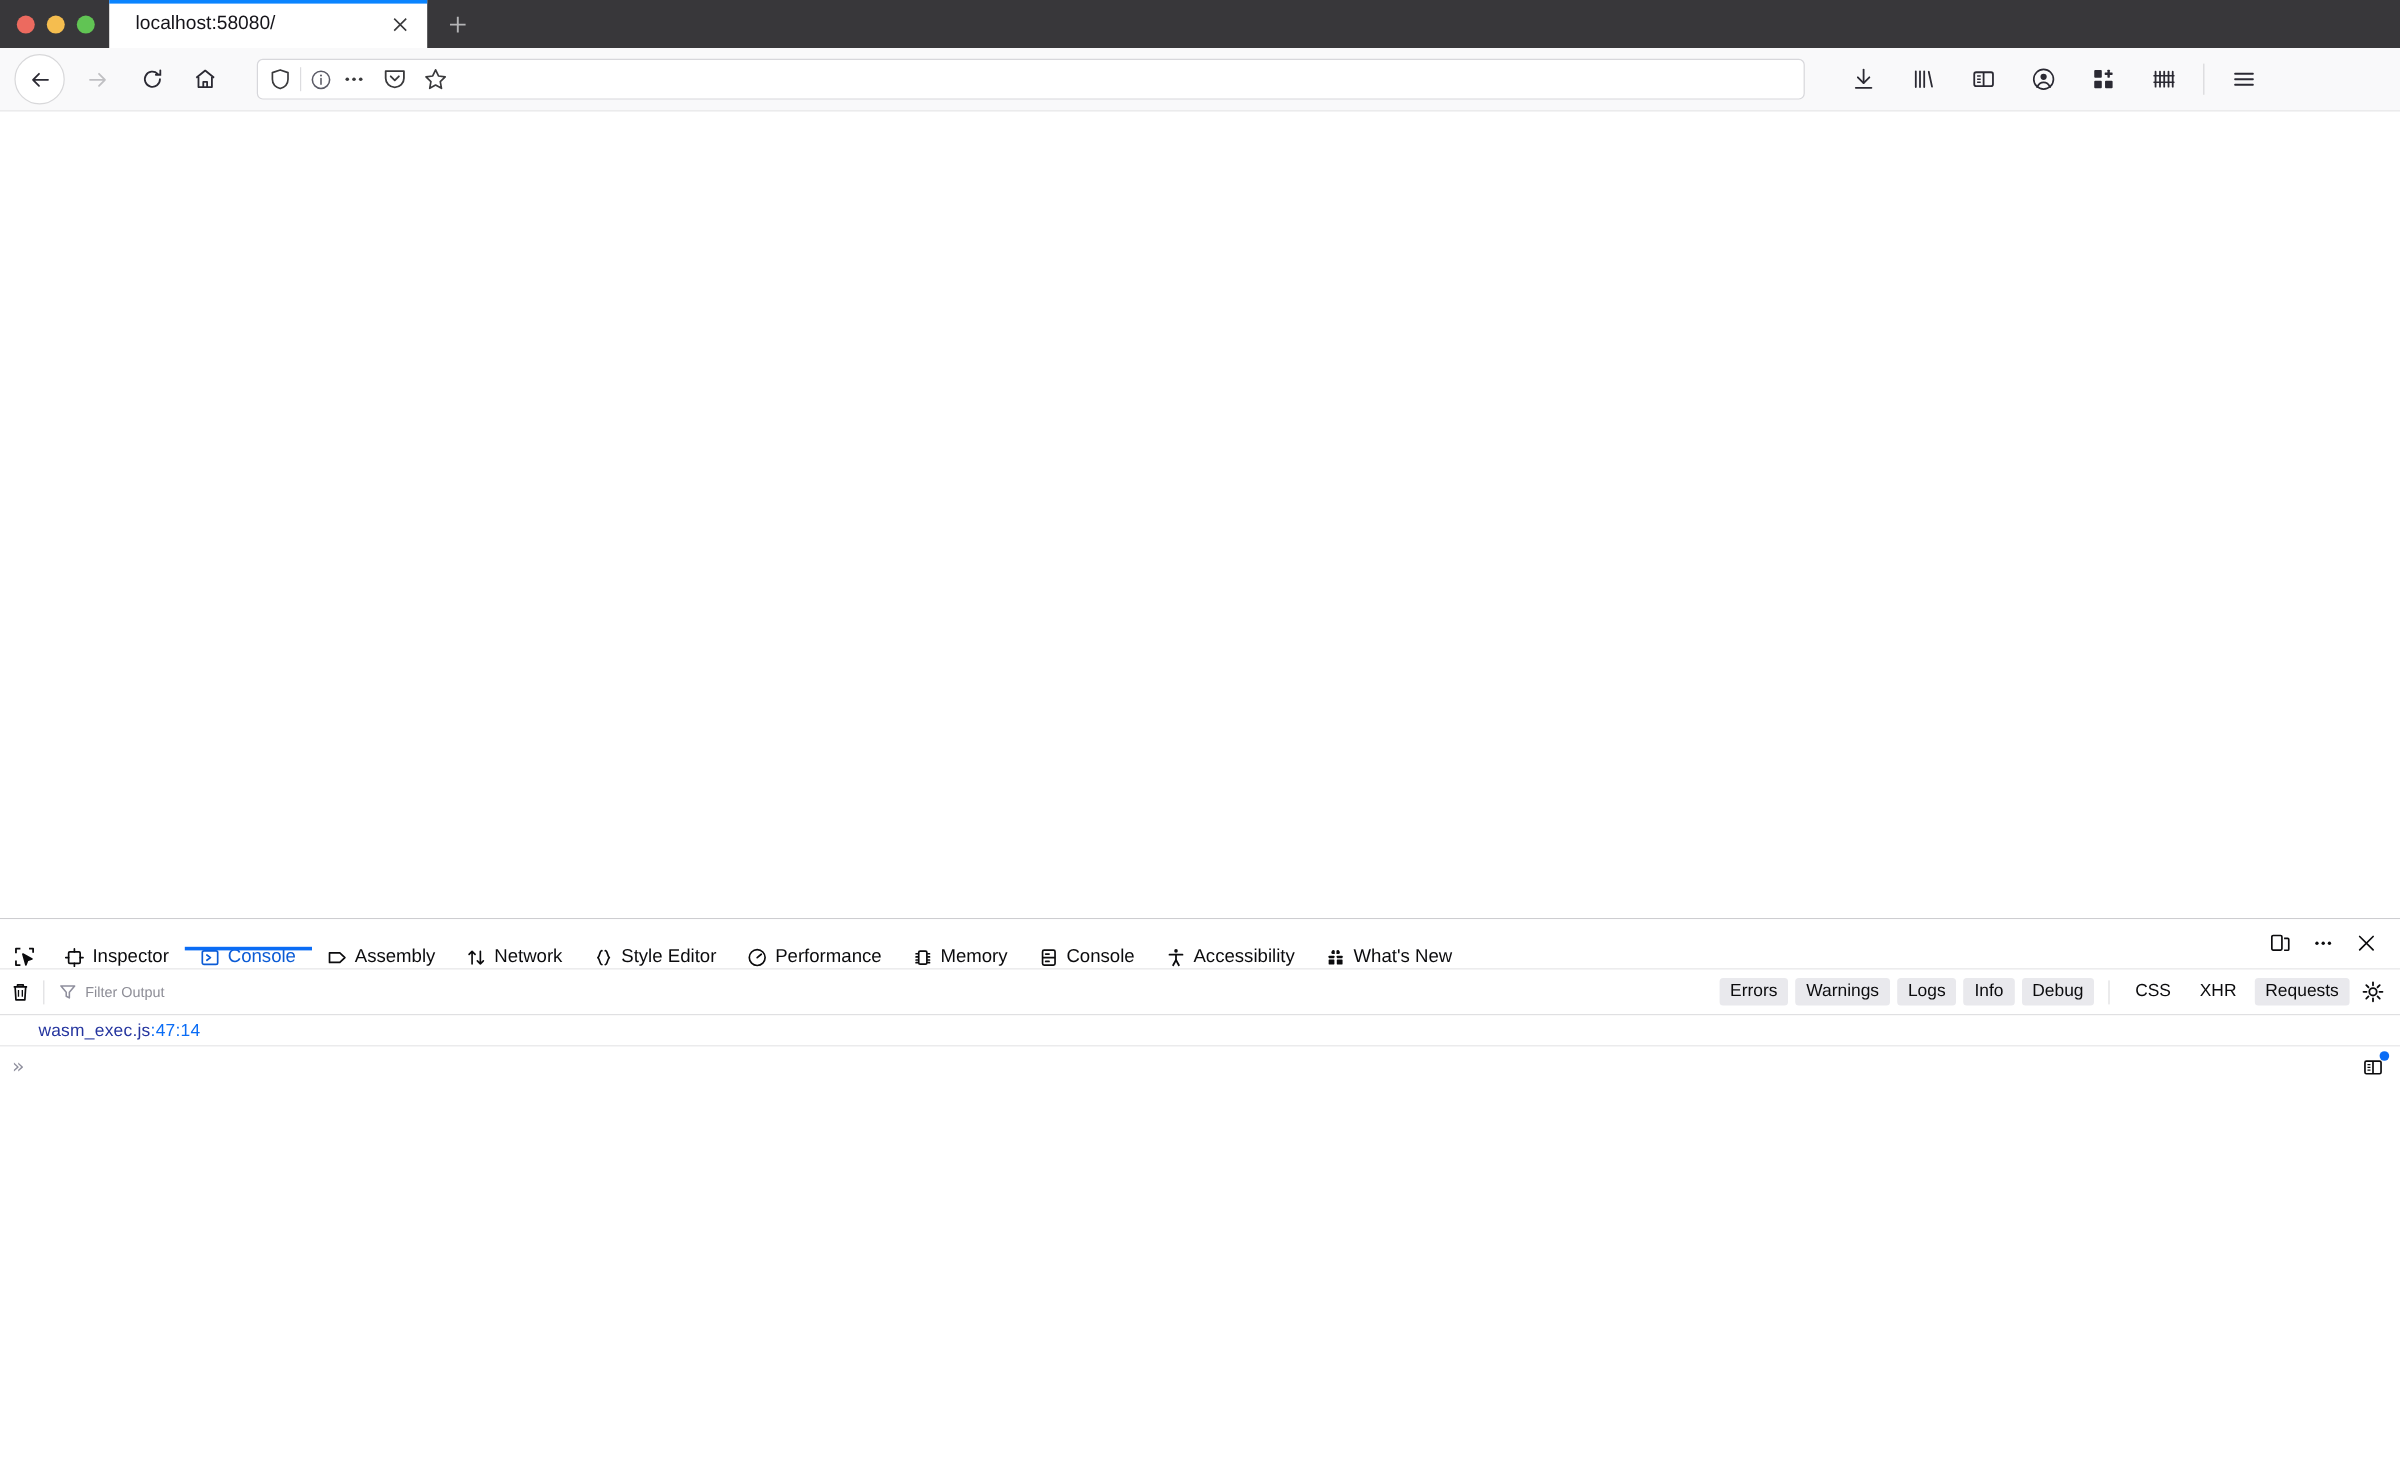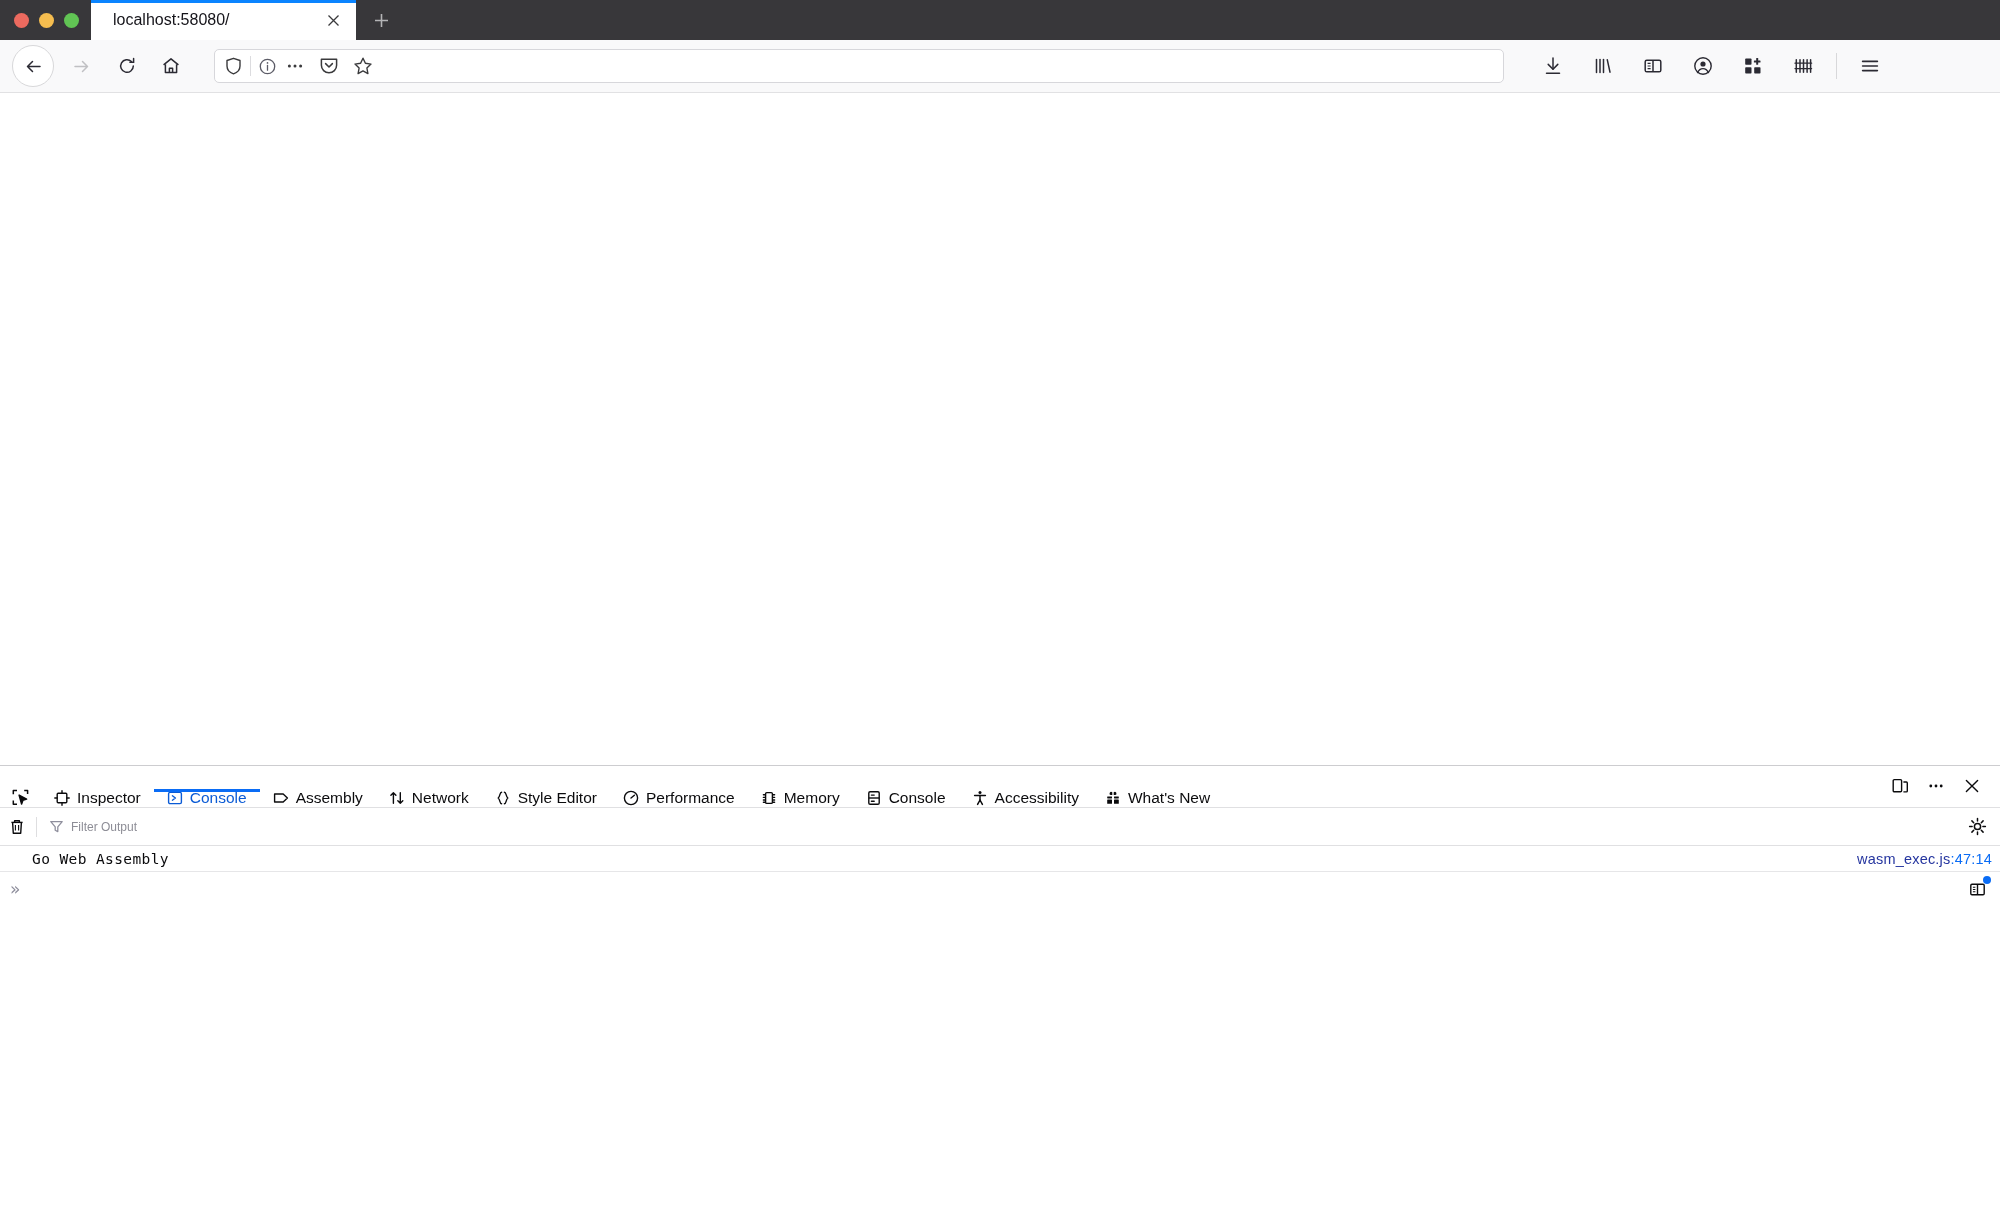--- a/index.html
+++ b/index.html
@@ -579,33 +579,43 @@
 
       <div class="filter-input">
         <span class="fi">
           <svg width="15" height="15" viewBox="0 0 15 15" fill="none" stroke="currentColor" stroke-width="1.3" stroke-linejoin="round">
             <path d="M1.8 2.6 H13.2 L8.8 7.8 V12.6 L6.2 11.2 V7.8 Z"></path>
           </svg>
         </span>
         <span class="filter-ph">Filter Output</span>
       </div>
 
+      <div class="filter-chips">
+        <span class="chip on">Errors</span>
+        <span class="chip on">Warnings</span>
+        <span class="chip on">Logs</span>
+        <span class="chip on">Info</span>
+        <span class="chip on">Debug</span>
+        <span class="chip-sep"></span>
+        <span class="chip">CSS</span>
+        <span class="chip">XHR</span>
+        <span class="chip on">Requests</span>
+      </div>
 
       <div class="gear">
         <svg width="19" height="19" viewBox="0 0 19 19" fill="none" stroke="currentColor" stroke-width="1.5" stroke-linecap="round">
           <circle cx="9.5" cy="9.5" r="3.1"></circle>
           <path d="M9.5 1.6 V4.1 M9.5 14.9 V17.4 M1.6 9.5 H4.1 M14.9 9.5 H17.4"></path>
           <path d="M3.9 3.9 L5.7 5.7 M13.3 13.3 L15.1 15.1 M15.1 3.9 L13.3 5.7 M5.7 13.3 L3.9 15.1"></path>
         </svg>
       </div>
     </div>
 
     <div class="dt-output">
       <div class="msg-row">
-        <span class="msg-text">Go Web Assembly</span>
         <span class="msg-src"><span>wasm_exec.js</span><span class="pos">:47:14</span></span>
       </div>
 
       <div class="prompt-row">
         <span class="prompt-chev">»</span>
         <span class="prompt-input"></span>
         <span class="split-btn">
           <svg width="17" height="17" viewBox="0 0 17 17" fill="none" stroke="currentColor" stroke-width="1.4" stroke-linejoin="round">
             <rect x="1.8" y="3.2" width="13.4" height="10.6" rx="1.2"></rect>
             <path d="M8.5 3.2 V13.8"></path>

